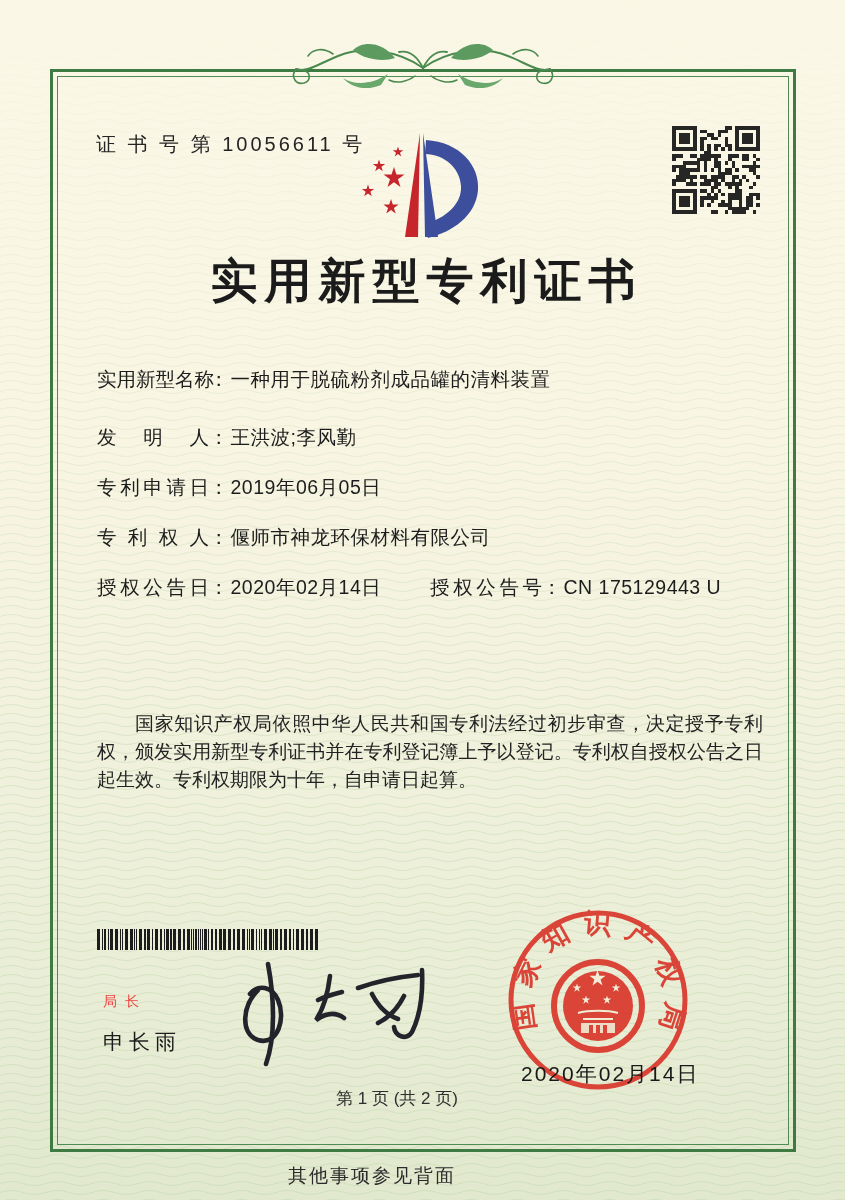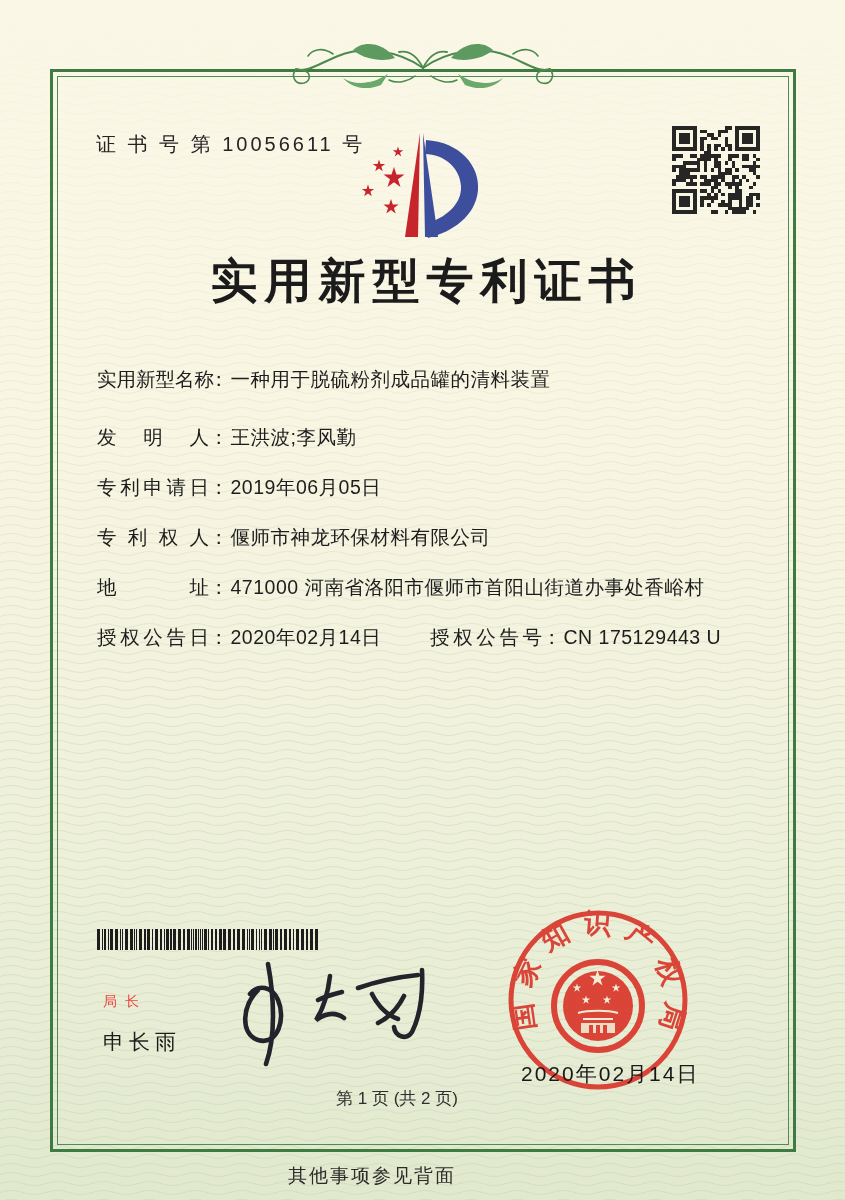--- a/index.html
+++ b/index.html
@@ -431,29 +431,27 @@
     <div class="row">
       <span class="flabel">发明人</span><span class="colon">：</span><span class="fvalue">王洪波;李风勤</span>
     </div>
     <div class="row">
       <span class="flabel">专利申请日</span><span class="colon">：</span><span class="fvalue">2019年06月05日</span>
     </div>
     <div class="row">
       <span class="flabel">专利权人</span><span class="colon">：</span><span class="fvalue">偃师市神龙环保材料有限公司</span>
     </div>
     <div class="row">
-      <span class="flabel">地址</span><span class="colon">：</span><span class="fvalue">471000 河南省洛阳市偃师市首阳山街道办事处香峪村</span>
-    </div>
-    <div class="row">
       <span class="flabel">授权公告日</span><span class="colon">：</span><span class="fvalue">2020年02月14日</span>
       <span class="pair2"><span class="flabel">授权公告号</span><span class="colon">：</span><span class="fvalue">CN 175129443 U</span></span>
     </div>
   </div>
 
   <div class="paras">
+    <p>国家知识产权局依照中华人民共和国专利法经过初步审查，决定授予专利权，颁发实用新型专利证书并在专利登记簿上予以登记。专利权自授权公告之日起生效。专利权期限为十年，自申请日起算。</p>
   </div>
 
   <svg class="abs" style="left:97px;top:929px" width="224" height="21" viewBox="0 0 224 21" shape-rendering="crispEdges" id="barcode">
       <rect x="0" y="0" width="3" height="21" fill="#1c1c1c"></rect>
       <rect x="5" y="0" width="1" height="21" fill="#1c1c1c"></rect>
       <rect x="7" y="0" width="2" height="21" fill="#1c1c1c"></rect>
       <rect x="11" y="0" width="1" height="21" fill="#1c1c1c"></rect>
       <rect x="13" y="0" width="3" height="21" fill="#1c1c1c"></rect>
       <rect x="18" y="0" width="3" height="21" fill="#1c1c1c"></rect>
       <rect x="23" y="0" width="1" height="21" fill="#1c1c1c"></rect>

